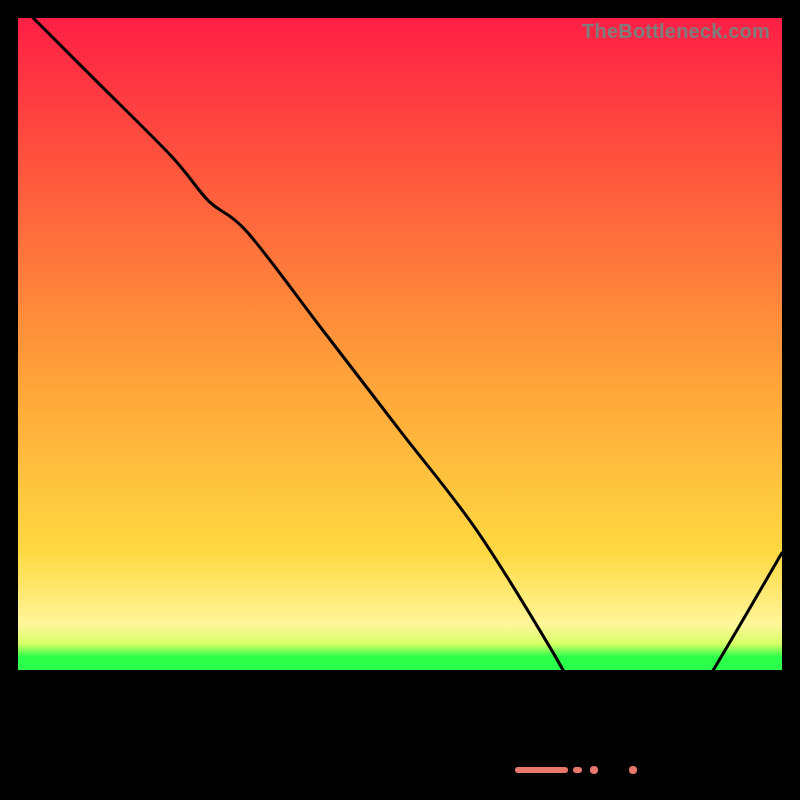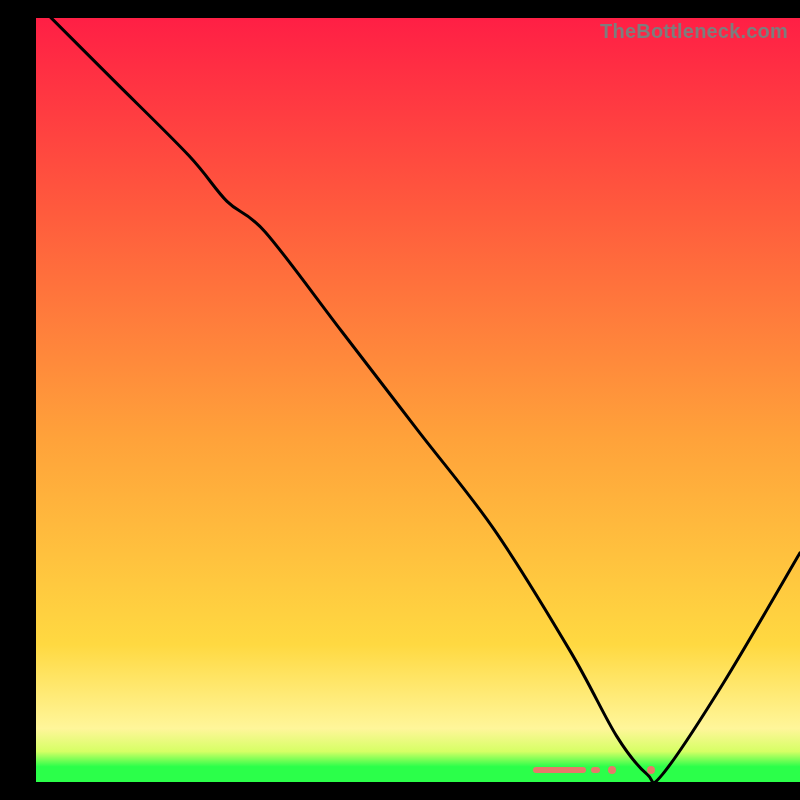--- a/index.html
+++ b/index.html
@@ -12,24 +12,24 @@
     font-family: Arial, Helvetica, sans-serif;
   }
   .frame {
     position: relative;
     width: 800px;
     height: 800px;
     background: #000;
   }
   .plot {
     position: absolute;
-    left: 36px;
+    left: 18px;
     top: 18px;
     width: 764px;
-    height: 764px;
+    height: 652px;
     
     background: linear-gradient(
       to bottom,
       var(--c0) 0%,
       var(--c1) 25%,
       var(--c2) 55%,
       var(--c3) 82%,
       var(--c4) 93%,
       var(--c5) 96%,
       var(--c6) 98%,

